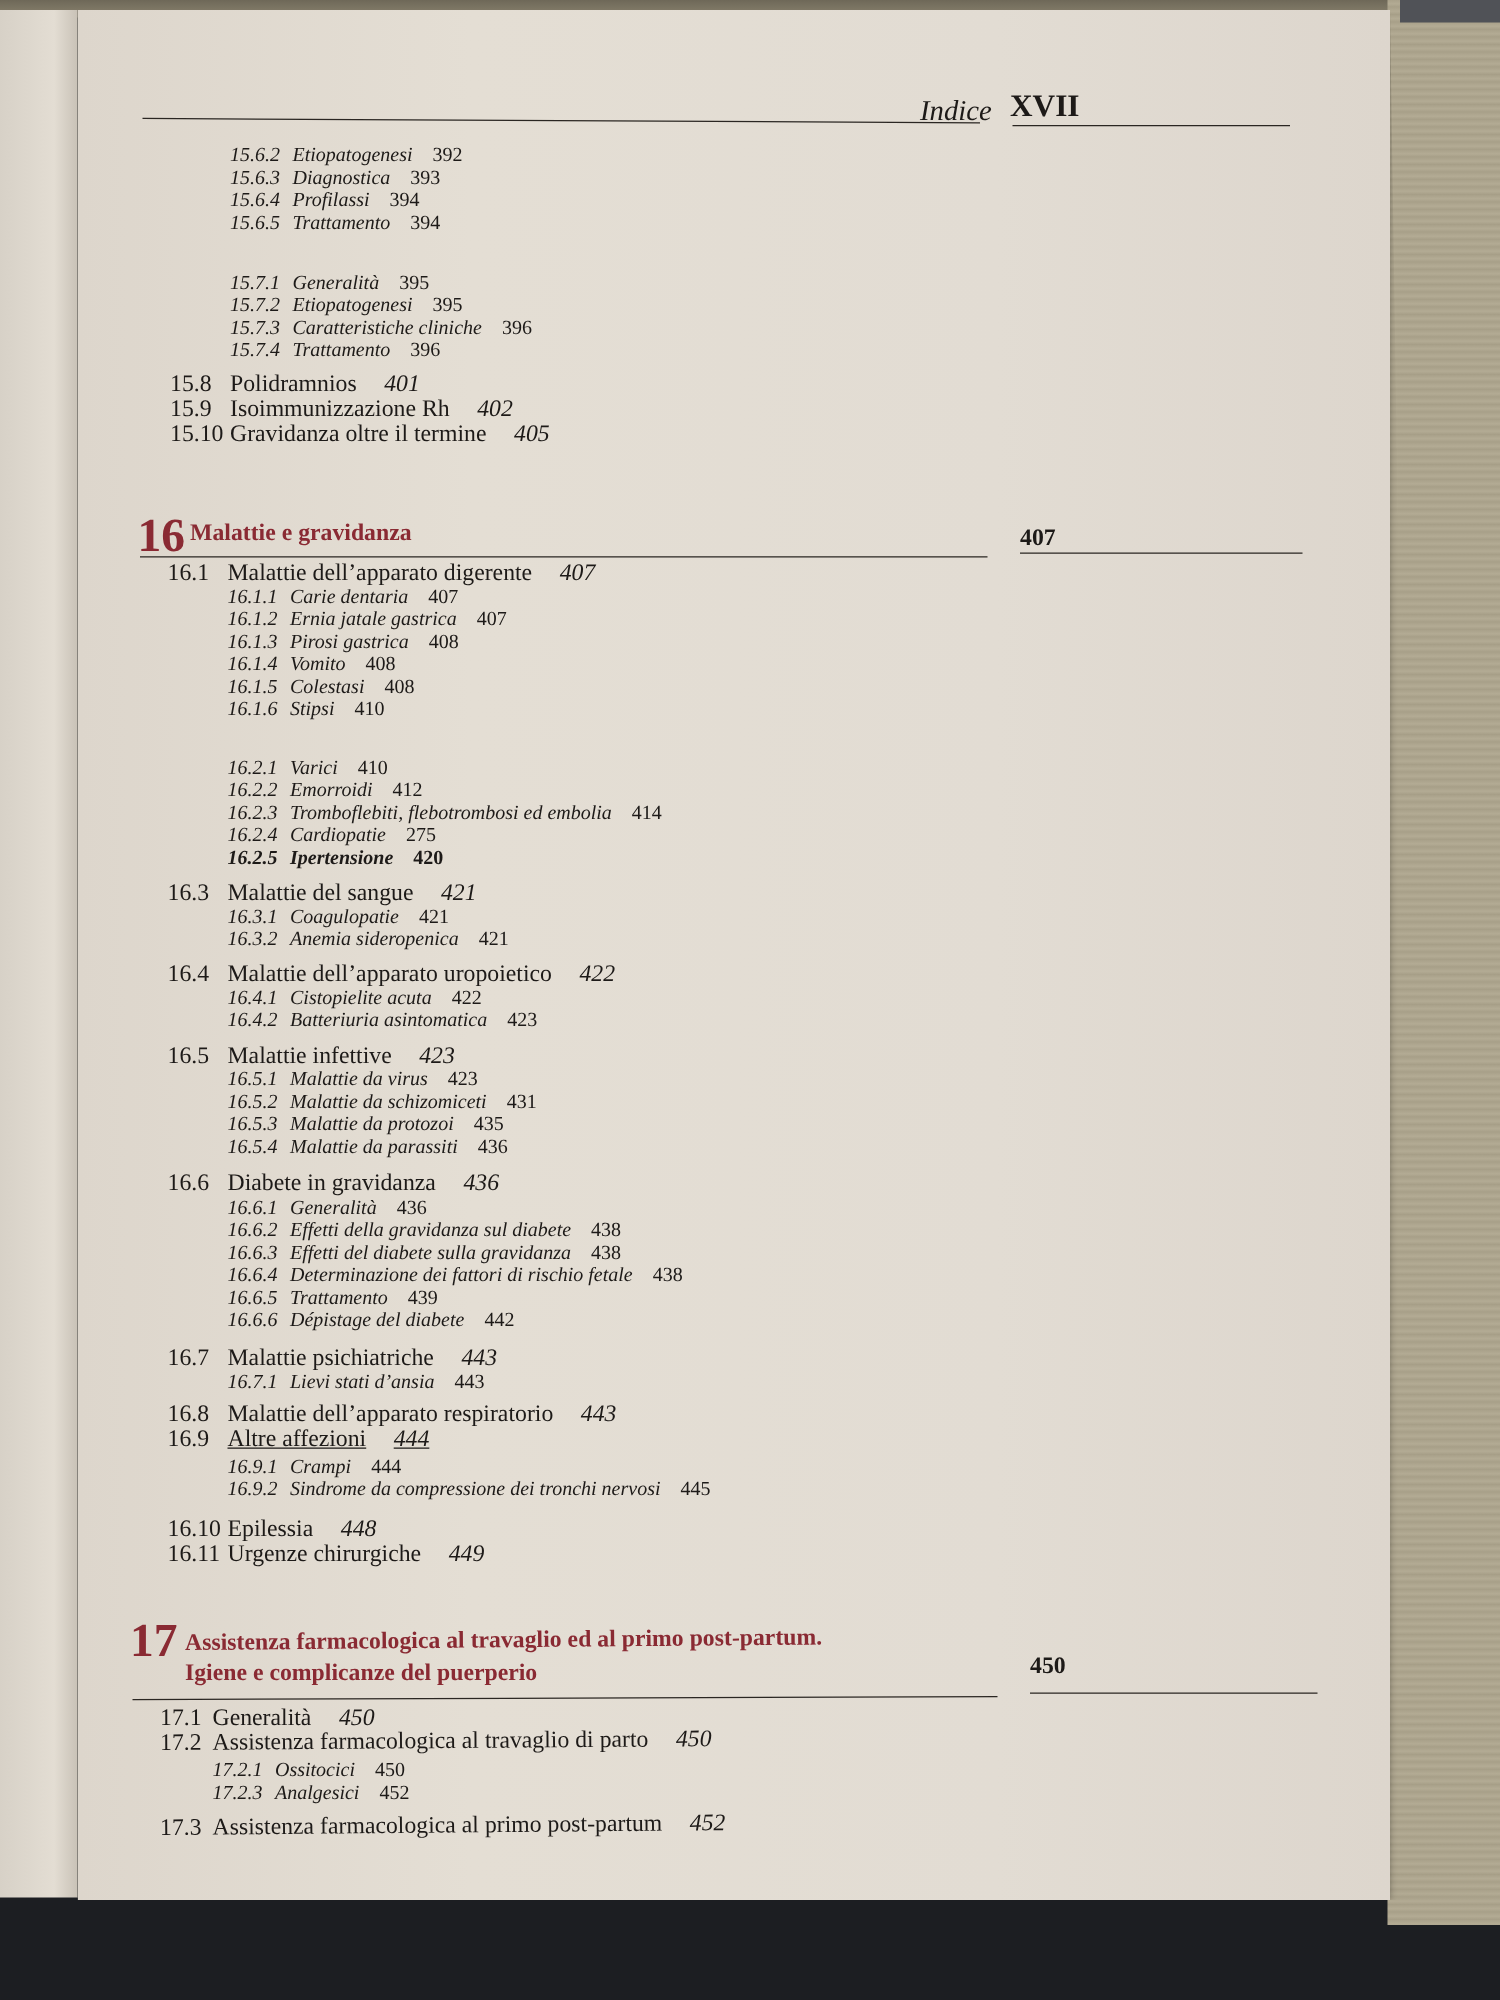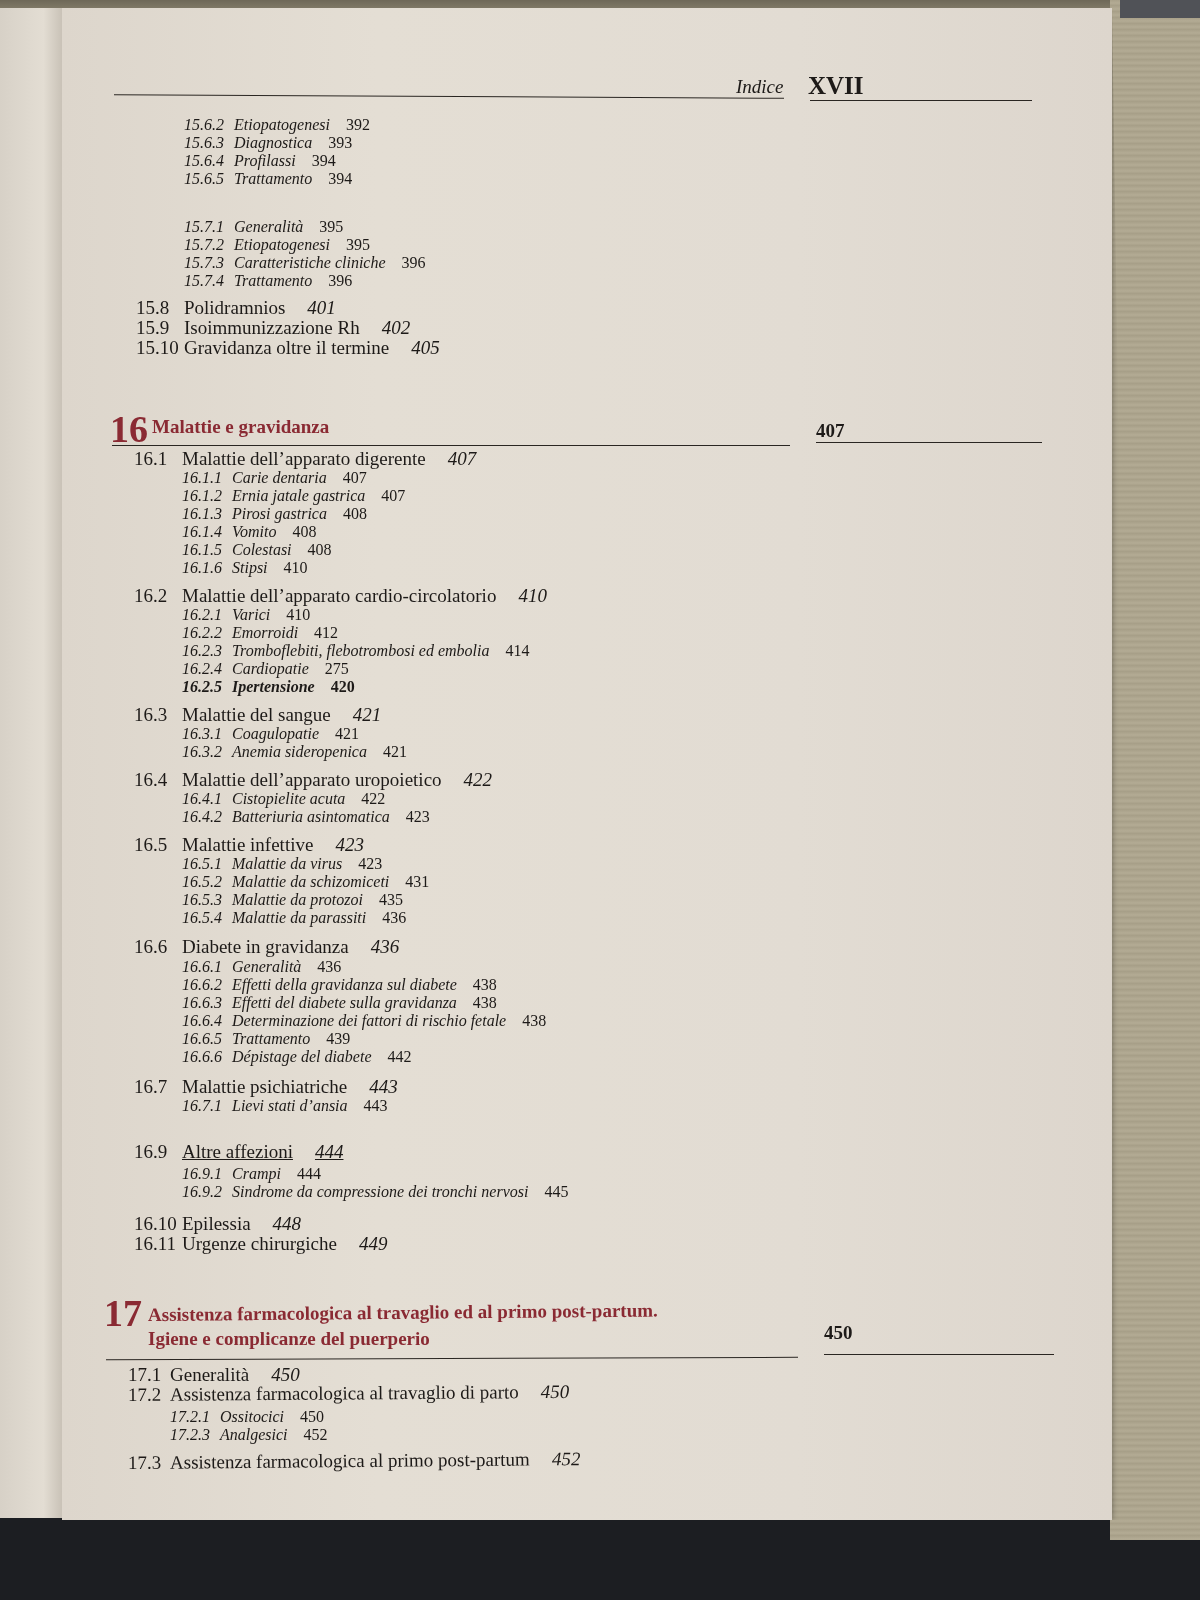--- a/index.html
+++ b/index.html
@@ -25,21 +25,21 @@
       background: linear-gradient(90deg, #d7d1c7, #e3ddd3 70%, #c9c2b7);
       border-right: 2px solid #8e887e;
     }
     .page {
       position: absolute; left: 62px; top: 8px; width: 1050px; height: 1512px;
       background: linear-gradient(90deg, #ddd6cc 0%, #e4ded4 30%, #e2dcd3 70%, #ddd6cd 100%);
       clip-path: polygon(0 0, 100% 0, 101% 45%, 103% 100%, 0 100%);
       box-shadow: 0 0 6px rgba(0,0,0,.4);
     }
     .abs { position: absolute; white-space: nowrap; }
-    .running-head { font-style: italic; font-size: 19px; }
+    .running-head { font-style: italic; font-size: 23px; }
     .roman { font-weight: bold; font-size: 25px; }
     .rule { position: absolute; height: 0; border-top: 1.5px solid #2a2622; }
     .chap-num { color: #8a2a33; font-weight: bold; font-size: 38px; line-height: 1; }
     .chap-title { color: #8a2a33; font-weight: bold; font-size: 19px; }
     .chap-page { font-weight: bold; font-size: 19px; }
     .sec { font-size: 19px; }
     .sec .num { display: inline-block; }
     .sec .pg { font-style: italic; margin-left: 22px; }
     .sub { font-size: 16px; font-style: italic; }
     .sub .pg { font-style: normal; margin-left: 16px; }
@@ -85,21 +85,20 @@
   </div>
 
   <div class="abs sec" style="left:72px; top:440px;"><span class="num" style="width:48px">16.1</span><span>Malattie dell’apparato digerente</span><span class="pg">407</span></div>
   <div class="abs sub" style="left:120px; top:461px;"><span class="num">16.1.1 </span><span>Carie dentaria</span><span class="pg">407</span></div>
   <div class="abs sub" style="left:120px; top:479px;"><span class="num">16.1.2 </span><span>Ernia jatale gastrica</span><span class="pg">407</span></div>
   <div class="abs sub" style="left:120px; top:497px;"><span class="num">16.1.3 </span><span>Pirosi gastrica</span><span class="pg">408</span></div>
   <div class="abs sub" style="left:120px; top:515px;"><span class="num">16.1.4 </span><span>Vomito</span><span class="pg">408</span></div>
   <div class="abs sub" style="left:120px; top:533px;"><span class="num">16.1.5 </span><span>Colestasi</span><span class="pg">408</span></div>
   <div class="abs sub" style="left:120px; top:551px;"><span class="num">16.1.6 </span><span>Stipsi</span><span class="pg">410</span></div>
 
-  <div class="abs sec" style="left:72px; top:577px;"><span class="num" style="width:48px">16.2</span><span>Malattie dell’apparato cardio-circolatorio</span><span class="pg">410</span></div>
   <div class="abs sub" style="left:120px; top:598px;"><span class="num">16.2.1 </span><span>Varici</span><span class="pg">410</span></div>
   <div class="abs sub" style="left:120px; top:616px;"><span class="num">16.2.2 </span><span>Emorroidi</span><span class="pg">412</span></div>
   <div class="abs sub" style="left:120px; top:634px;"><span class="num">16.2.3 </span><span>Tromboflebiti, flebotrombosi ed embolia</span><span class="pg">414</span></div>
   <div class="abs sub" style="left:120px; top:652px;"><span class="num">16.2.4 </span><span>Cardiopatie</span><span class="pg">275</span></div>
   <div class="abs sub" style="left:120px; top:670px;font-weight:bold;"><span class="num">16.2.5 </span><span>Ipertensione</span><span class="pg">420</span></div>
 
   <div class="abs sec" style="left:72px; top:696px;"><span class="num" style="width:48px">16.3</span><span>Malattie del sangue</span><span class="pg">421</span></div>
   <div class="abs sub" style="left:120px; top:717px;"><span class="num">16.3.1 </span><span>Coagulopatie</span><span class="pg">421</span></div>
   <div class="abs sub" style="left:120px; top:735px;"><span class="num">16.3.2 </span><span>Anemia sideropenica</span><span class="pg">421</span></div>
 
@@ -117,20 +116,21 @@
   <div class="abs sub" style="left:120px; top:950px;"><span class="num">16.6.1 </span><span>Generalità</span><span class="pg">436</span></div>
   <div class="abs sub" style="left:120px; top:968px;"><span class="num">16.6.2 </span><span>Effetti della gravidanza sul diabete</span><span class="pg">438</span></div>
   <div class="abs sub" style="left:120px; top:986px;"><span class="num">16.6.3 </span><span>Effetti del diabete sulla gravidanza</span><span class="pg">438</span></div>
   <div class="abs sub" style="left:120px; top:1004px;"><span class="num">16.6.4 </span><span>Determinazione dei fattori di rischio fetale</span><span class="pg">438</span></div>
   <div class="abs sub" style="left:120px; top:1022px;"><span class="num">16.6.5 </span><span>Trattamento</span><span class="pg">439</span></div>
   <div class="abs sub" style="left:120px; top:1040px;"><span class="num">16.6.6 </span><span>Dépistage del diabete</span><span class="pg">442</span></div>
 
   <div class="abs sec" style="left:72px; top:1068px;"><span class="num" style="width:48px">16.7</span><span>Malattie psichiatriche</span><span class="pg">443</span></div>
   <div class="abs sub" style="left:120px; top:1089px;"><span class="num">16.7.1 </span><span>Lievi stati d’ansia</span><span class="pg">443</span></div>
 
+  <div class="abs sec" style="left:72px; top:1113px;"><span class="num" style="width:48px">16.8</span><span>Malattie dell’apparato respiratorio</span><span class="pg">443</span></div>
   <div class="abs sec" style="left:72px; top:1133px;text-decoration:underline;"><span class="num" style="width:48px">16.9</span><span>Altre affezioni</span><span class="pg">444</span></div>
   <div class="abs sub" style="left:120px; top:1157px;"><span class="num">16.9.1 </span><span>Crampi</span><span class="pg">444</span></div>
   <div class="abs sub" style="left:120px; top:1175px;"><span class="num">16.9.2 </span><span>Sindrome da compressione dei tronchi nervosi</span><span class="pg">445</span></div>
 
   <div class="abs sec" style="left:72px; top:1205px;"><span class="num" style="width:48px">16.10</span><span>Epilessia</span><span class="pg">448</span></div>
   <div class="abs sec" style="left:72px; top:1225px;"><span class="num" style="width:48px">16.11</span><span>Urgenze chirurgiche</span><span class="pg">449</span></div>
 
   <div>
     <span class="abs chap-num" style="left:42px; top:1286px;">17</span>
     <span class="abs chap-title" style="left:86px; top:1296px; transform:rotate(-0.5deg); transform-origin:left;">Assistenza farmacologica al travaglio ed al primo post-partum.</span>

